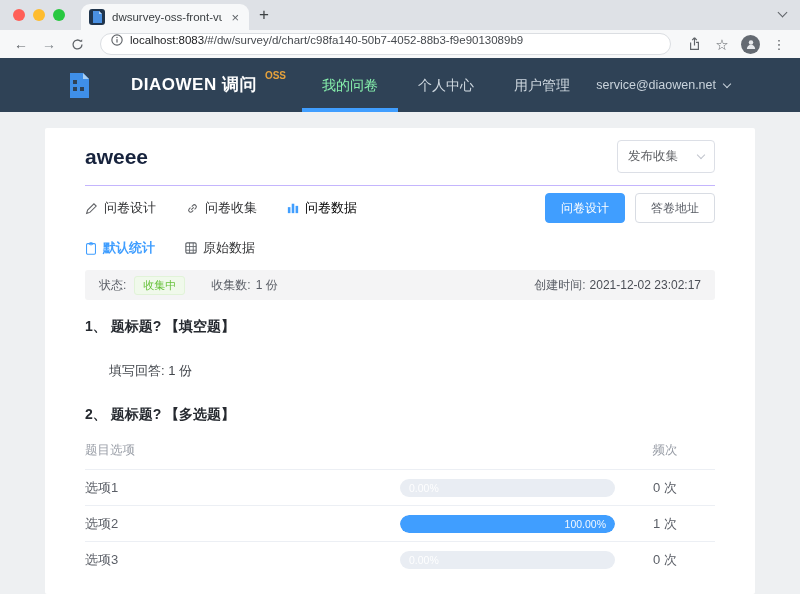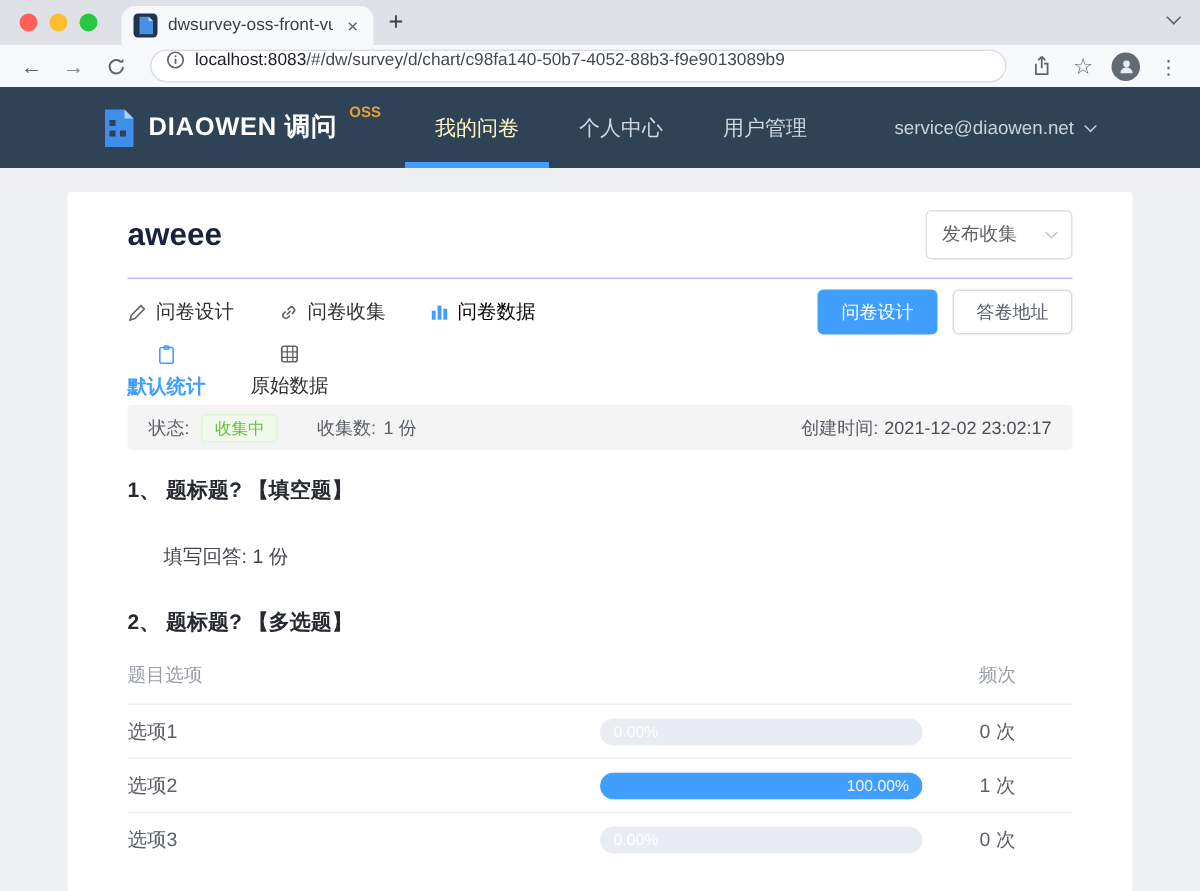--- a/index.html
+++ b/index.html
@@ -22,25 +22,25 @@
   .toolbar { height:28px; background:#f7f8f9; display:flex; align-items:center; padding:0 8px; gap:2px; }
   .tb-ic { width:26px; text-align:center; color:#5f6368; font-size:14px; line-height:1; }
   .omnibox { flex:1; height:22px; background:#fff; border:1px solid #dbdee2; border-radius:12px; display:flex; padding:0 10px; gap:7px; margin:0 8px; }
   .url { font-size:11.5px; color:#202124; white-space:nowrap; overflow:hidden; }
   .url .path { color:#45494e; }
   .avatar { width:19px; height:19px; border-radius:50%; background:#646a72; display:flex; align-items:center; justify-content:center; margin:0 4px; }
 
   
   .navbar { height:54px; background:#2f4256; display:flex; align-items:center; padding:0 70px 0 68px; position:relative; }
   .brand { display:flex; align-items:flex-start; gap:8px; }
-  .brand-name { color:#fff; font-size:17px; font-weight:bold; letter-spacing:.5px; line-height:26px; }
+  .brand-name { color:#fff; font-size:17px; font-weight:bold; letter-spacing:.5px; line-height:26px;margin-left:32px; }
   .brand-badge { color:#e6a23c; font-size:10px; font-weight:bold; margin-top:-2px; }
   .menu { display:flex; margin-left:16px; height:54px; }
   .menu-item { padding:0 20px; line-height:54px; font-size:14px; color:#cfd8e0; position:relative; }
-  .menu-item.active { color:#fef9c3; }
+  .menu-item.active { color:#86efac; }
   .menu-item.active::after { content:""; position:absolute; left:0; right:0; bottom:0; height:4px; background:#409EFF; }
   .account { margin-left:auto; display:flex; align-items:center; gap:8px; color:#c9d3dc; font-size:12.5px; }
   .account .chev { border-color:#c9d3dc; width:6px; height:6px; margin-top:-3px; }
 
   
   .page { padding:16px 45px 0; height:482px; }
   .card { background:#fff; height:100%; padding:0 40px; border-radius:2px; }
 
   .title-row { height:58px; display:flex; align-items:center; justify-content:space-between; border-bottom:1px solid #c4b5fd; }
   .survey-title { font-size:21px; font-weight:600; color:#17233d; }
@@ -51,21 +51,21 @@
   .ctab { display:flex; align-items:center; gap:6px; font-size:13px; color:#303133; margin-right:30px; }
   .ctab .ic { color:#606266; display:flex; }
   .ctab.active { color:#000000;justify-content:flex-end; }
   .ctab.active .ic { color:#409EFF; }
   .tabs-actions { margin-left:auto; display:flex; gap:10px; }
   .btn { height:30px; padding:0 15px; border-radius:4px; font-size:12px; display:flex; align-items:center; }
   .btn-primary { background:#409EFF; color:#fff; border:1px solid #409EFF; }
   .btn-plain { background:#fff; color:#5a5e66; border:1px solid #d8dce3; }
 
   .subtabs-row { height:36px; display:flex; align-items:center; }
-  .stab { display:flex; align-items:center; gap:6px; font-size:13px; color:#303133; margin-right:30px;flex-direction:column; }
+  .stab { display:flex; align-items:center; gap:6px; font-size:13px; color:#303133; margin-right:30px; }
   .stab .ic { color:#5f6368; display:flex; }
   .stab.active { color:#409EFF; font-weight:bold; }
   .stab.active .ic { color:#409EFF; }
 
   .status-bar { margin-top:4px; height:30px; background:#f4f4f5; border-radius:3px; display:flex; align-items:center; padding:0 14px; font-size:12px; color:#5a5e66; }
   .badge { margin:0 26px 0 8px; color:#67c23a; background:#f0f9eb; border:1px solid #e1f3d8; border-radius:3px; padding:1px 8px; font-size:11px; }
   .status-count-value { margin-left:5px; }
   .status-right { margin-left:auto; }
   .status-right .v { margin-left:4px; color:#4a4e56; }
 

